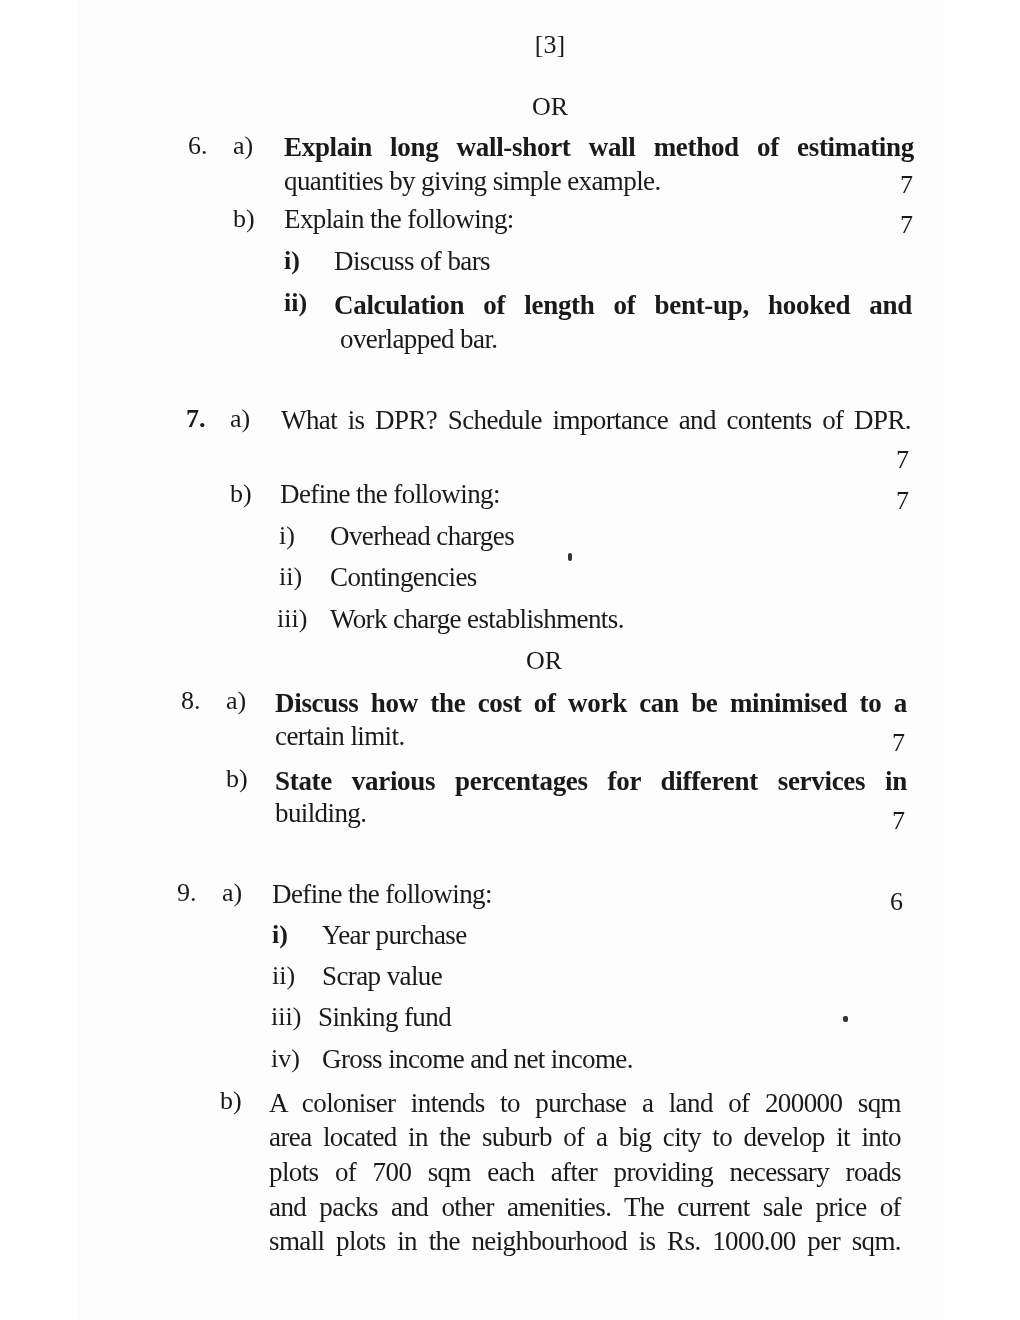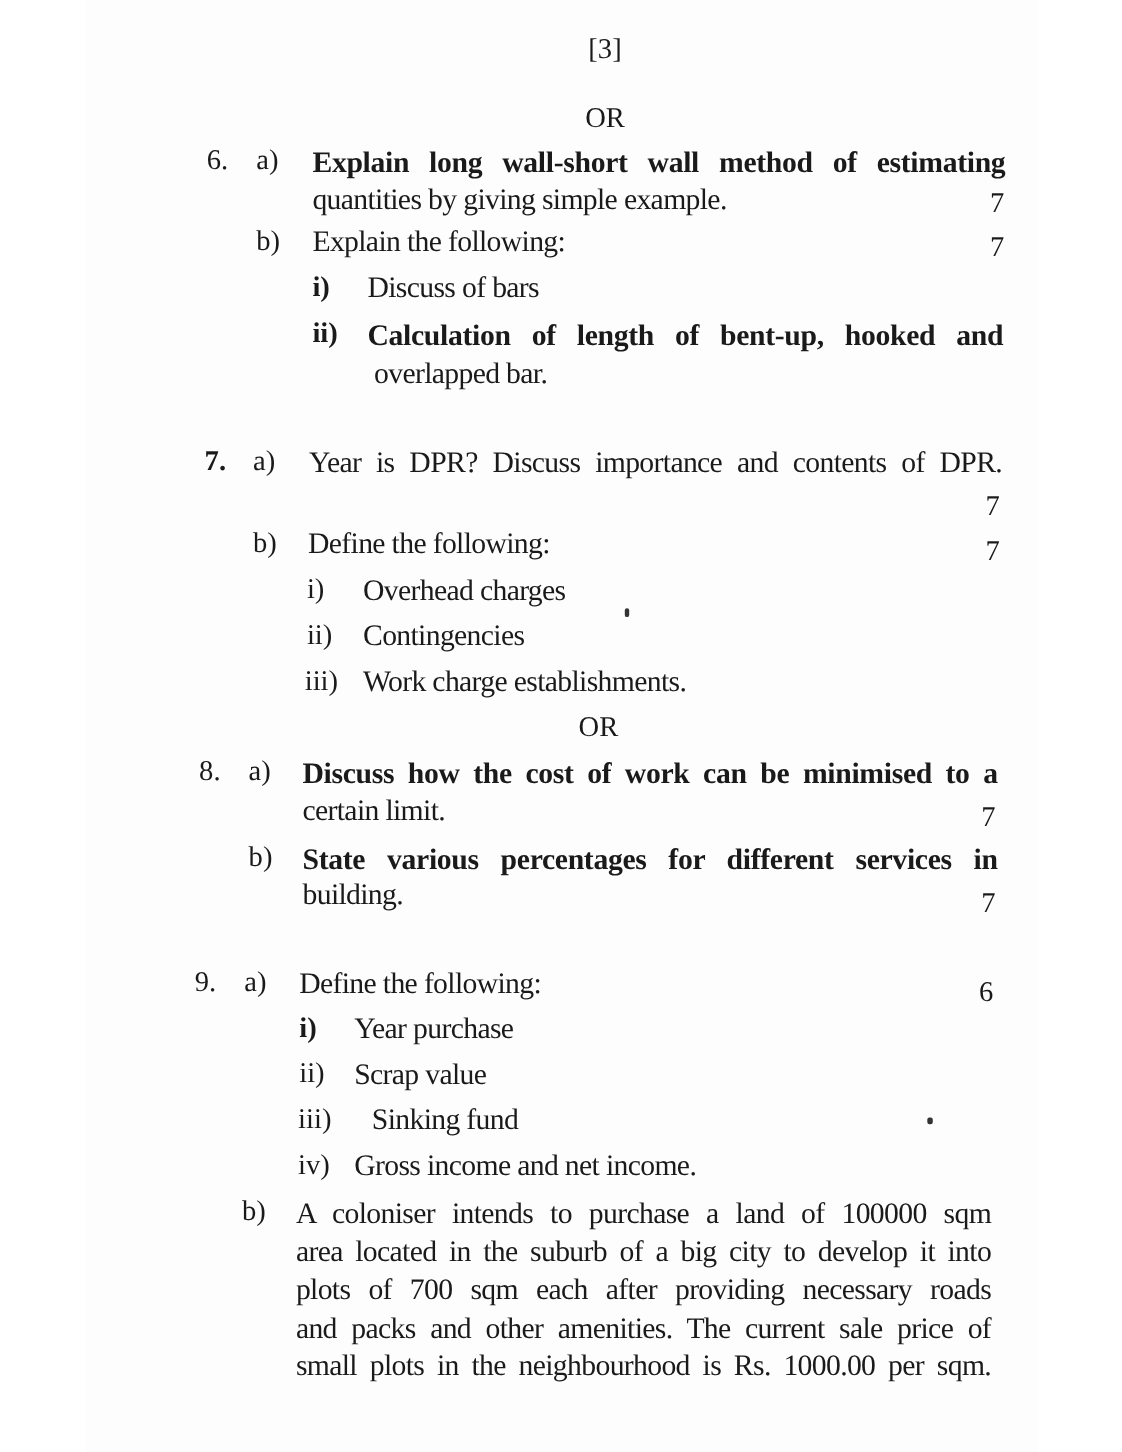--- a/index.html
+++ b/index.html
@@ -40,21 +40,21 @@
   <div class="abs t" style="left:334px; top:246px;">Discuss of bars</div>
 
   <div class="abs num" style="left:284px; top:288px; font-weight:bold;">ii)</div>
   <div class="just tb" style="left:334px; top:290px; width:578px;">Calculation of length of bent-up, hooked and</div>
   <div class="abs t" style="left:324px; top:324px;margin-left:16px;">overlapped bar.</div>
 </div>
 
 <div>
   <div class="abs num" style="left:186px; top:404px; font-weight:bold;">7.</div>
   <div class="abs num" style="left:230px; top:404px;">a)</div>
-  <div class="just t" style="left:281px; top:405px; width:630px;">Year is DPR? Discuss importance and contents of DPR.</div>
+  <div class="just t" style="left:281px; top:405px; width:630px;">What is DPR? Schedule importance and contents of DPR.</div>
   <div class="marks" style="left:879px; top:445px;">7</div>
 
   <div class="abs num" style="left:230px; top:479px;">b)</div>
   <div class="abs t" style="left:280px; top:479px;">Define the following:</div>
   <div class="marks" style="left:879px; top:486px;">7</div>
 
   <div class="abs num" style="left:279px; top:521px;">i)</div>
   <div class="abs t" style="left:330px; top:521px;">Overhead charges</div>
   <div class="dot" style="left:568px; top:553px;"></div>
 
@@ -86,25 +86,25 @@
   <div class="abs t" style="left:272px; top:879px;">Define the following:</div>
   <div class="marks" style="left:873px; top:887px;">6</div>
 
   <div class="abs num" style="left:272px; top:920px; font-weight:bold;">i)</div>
   <div class="abs t" style="left:322px; top:920px;">Year purchase</div>
 
   <div class="abs num" style="left:272px; top:961px;">ii)</div>
   <div class="abs t" style="left:322px; top:961px;">Scrap value</div>
 
   <div class="abs num" style="left:271px; top:1002px;">iii)</div>
-  <div class="abs t" style="left:338px; top:1002px;">Sinking fund</div>
+  <div class="abs t" style="left:318px; top:1002px;">Sinking fund</div>
   <div class="dot" style="left:843px; top:1016px; width:5px; height:6px;"></div>
 
   <div class="abs num" style="left:271px; top:1044px;">iv)</div>
   <div class="abs t" style="left:322px; top:1044px;">Gross income and net income.</div>
 
   <div class="abs num" style="left:220px; top:1086px;">b)</div>
-  <div class="just t" style="left:269px; top:1088px; width:632px;">A coloniser intends to purchase a land of 100000 sqm</div>
+  <div class="just t" style="left:269px; top:1088px; width:632px;">A coloniser intends to purchase a land of 200000 sqm</div>
   <div class="just t" style="left:269px; top:1122px; width:632px;">area located in the suburb of a big city to develop it into</div>
   <div class="just t" style="left:269px; top:1157px; width:632px;">plots of 700 sqm each after providing necessary roads</div>
   <div class="just t" style="left:269px; top:1192px; width:632px;">and packs and other amenities. The current sale price of</div>
   <div class="just t" style="left:269px; top:1226px; width:632px;">small plots in the neighbourhood is Rs. 1000.00 per sqm.</div>
 </div>
 
 </body></html>

